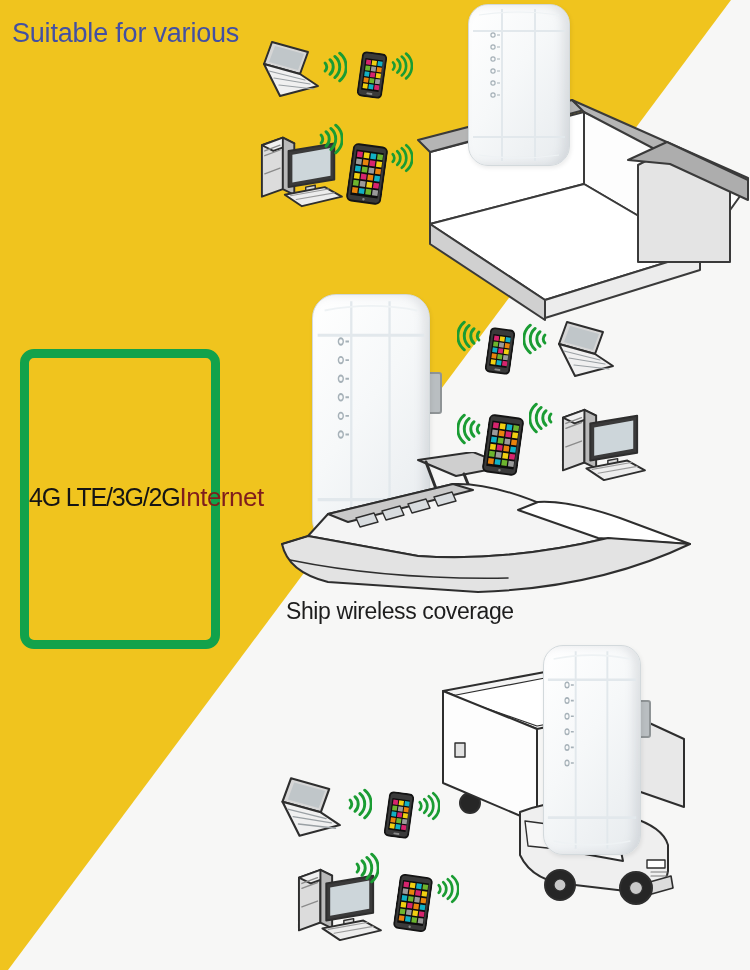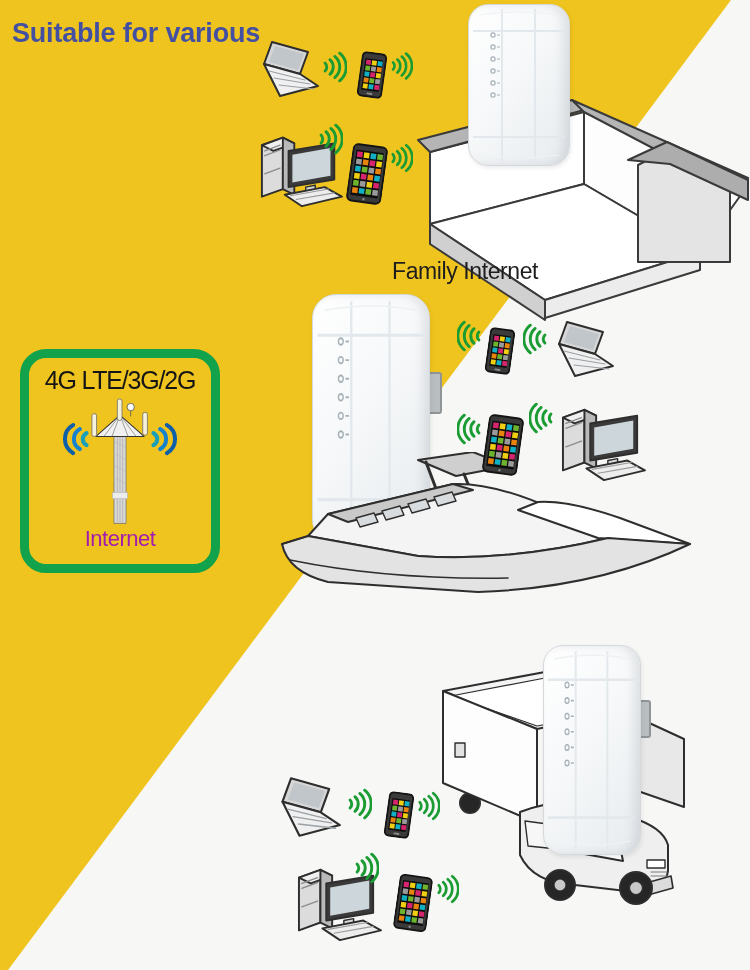--- a/index.html
+++ b/index.html
@@ -3,31 +3,31 @@
 <meta charset="utf-8">
 <style>
   html,body{margin:0;padding:0}
   .canvas{position:relative;width:750px;height:970px;overflow:hidden;
     background:var(--bg,#f7f7f6);font-family:"Liberation Sans",sans-serif}
   .abs{position:absolute}
   svg{display:block}
   .lay0{z-index:0}.lay1{z-index:1}.lay3{z-index:3}
 
   .title{position:absolute;left:12px;top:16px;z-index:5;
-    font-weight:700;font-size:27px;line-height:1.28;color:var(--title,#4350a2);letter-spacing:-0.2px}
+    font-weight:400;font-size:27px;line-height:1.28;color:var(--title,#4350a2);letter-spacing:-0.2px}
 
   .caption{position:absolute;z-index:5;font-size:23px;color:var(--caption,#1d1d1d);
     letter-spacing:-0.4px;white-space:nowrap}
 
-  .net-box{position:absolute;left:20px;top:349px;width:200px;height:224px;box-sizing:border-box;
-    border:9px solid var(--green-border,#12a24b);border-radius:26px;z-index:4;
-    display:flex;flex-direction:column;align-items:center;justify-content:space-between;
+  .net-box{position:absolute;left:20px;top:349px;width:200px;height:300px;box-sizing:border-box;
+    border:9px solid var(--green-border,#12a24b);border-radius:14px;z-index:4;
+    display:flex;align-items:center;justify-content:space-between;
     padding:8px 0 12px}
   .net-label{font-size:25px;color:#151515;letter-spacing:-1.2px;white-space:nowrap}
-  .inet-label{font-size:22px;color:#a21caf;letter-spacing:-0.5px}
+  .inet-label{font-size:26px;color:#7f1d1d;letter-spacing:-0.5px}
 
   .cpe{position:absolute;box-sizing:border-box;z-index:2;
     background:linear-gradient(125deg,#ffffff 0%,#f6f8f9 45%,#e7ebee 100%);
     border:1px solid #d3d9dc;box-shadow:inset -6px 0 10px rgba(120,130,140,.18),1px 2px 4px rgba(0,0,0,.08)}
   .cpe svg{width:100%;height:100%}
   .seam{stroke:#e2e8ec;stroke-width:2;fill:none}
   .seam2{stroke:#eef2f4;stroke-width:1.2;fill:none}
   .led{stroke:#a6b1b8;stroke-width:1.2;fill:none}
   .bracket{position:absolute;z-index:1;background:#b9bec1;border:2px solid #8f9496;border-radius:3px}
 
@@ -323,15 +323,15 @@
   <svg class="icn wifi" style="left:353px;top:850px;width:26px;height:36px">
       <use href="#sym-wifi"></use>
     </svg>
   <svg class="icn rot" style="left:396px;top:874px;width:34px;height:58px">
       <use href="#sym-tablet"></use>
     </svg>
   <svg class="icn wifi" style="left:435px;top:872px;width:24px;height:34px">
       <use href="#sym-wifi"></use>
     </svg>
 
-  <div class="caption" style="left:392px;top:258px">Family Internet</div>
+  <div class="caption" style="left:286px;top:598px">Ship wireless coverage</div>
 
 </div>
 
 </body></html>

